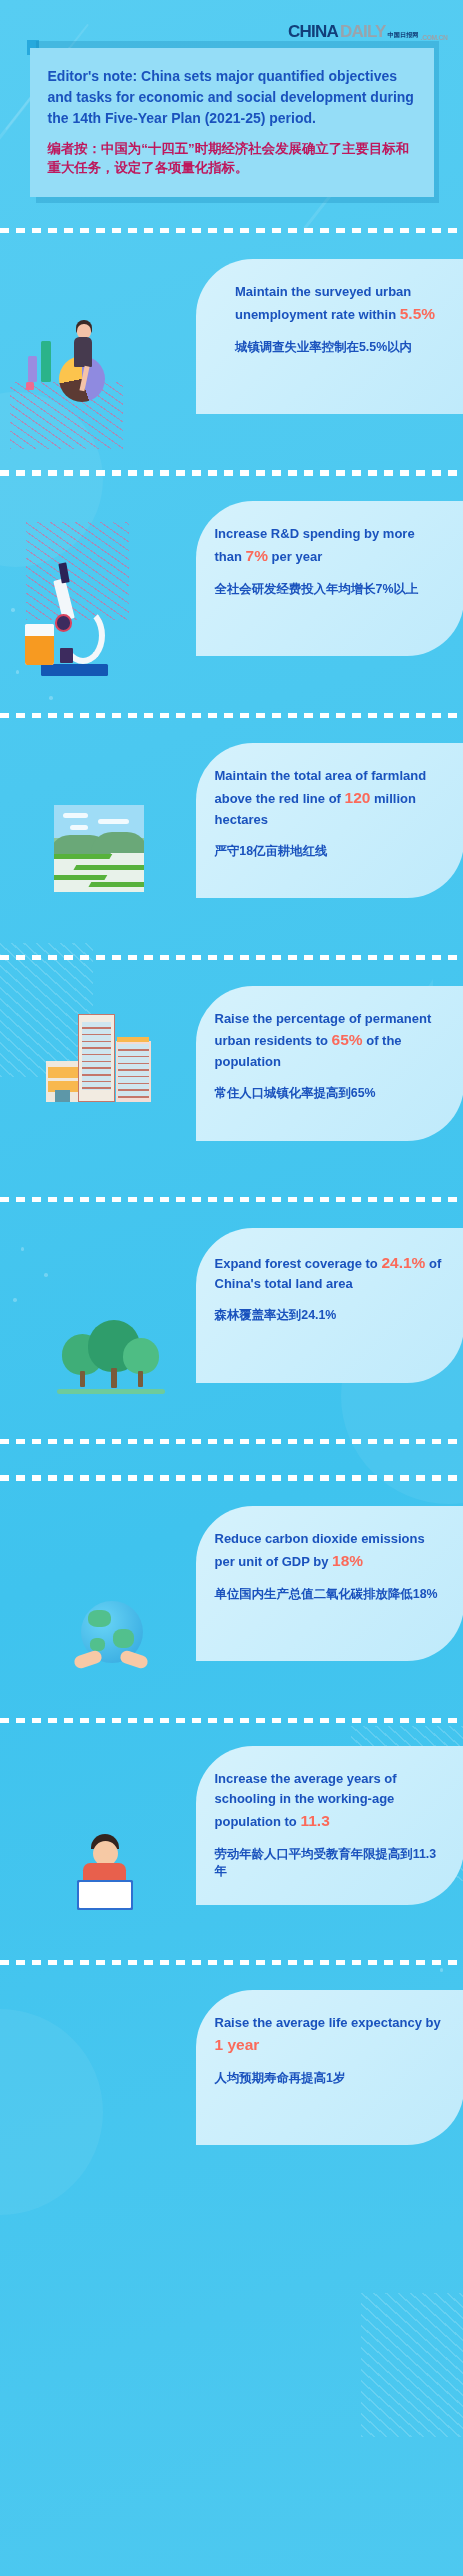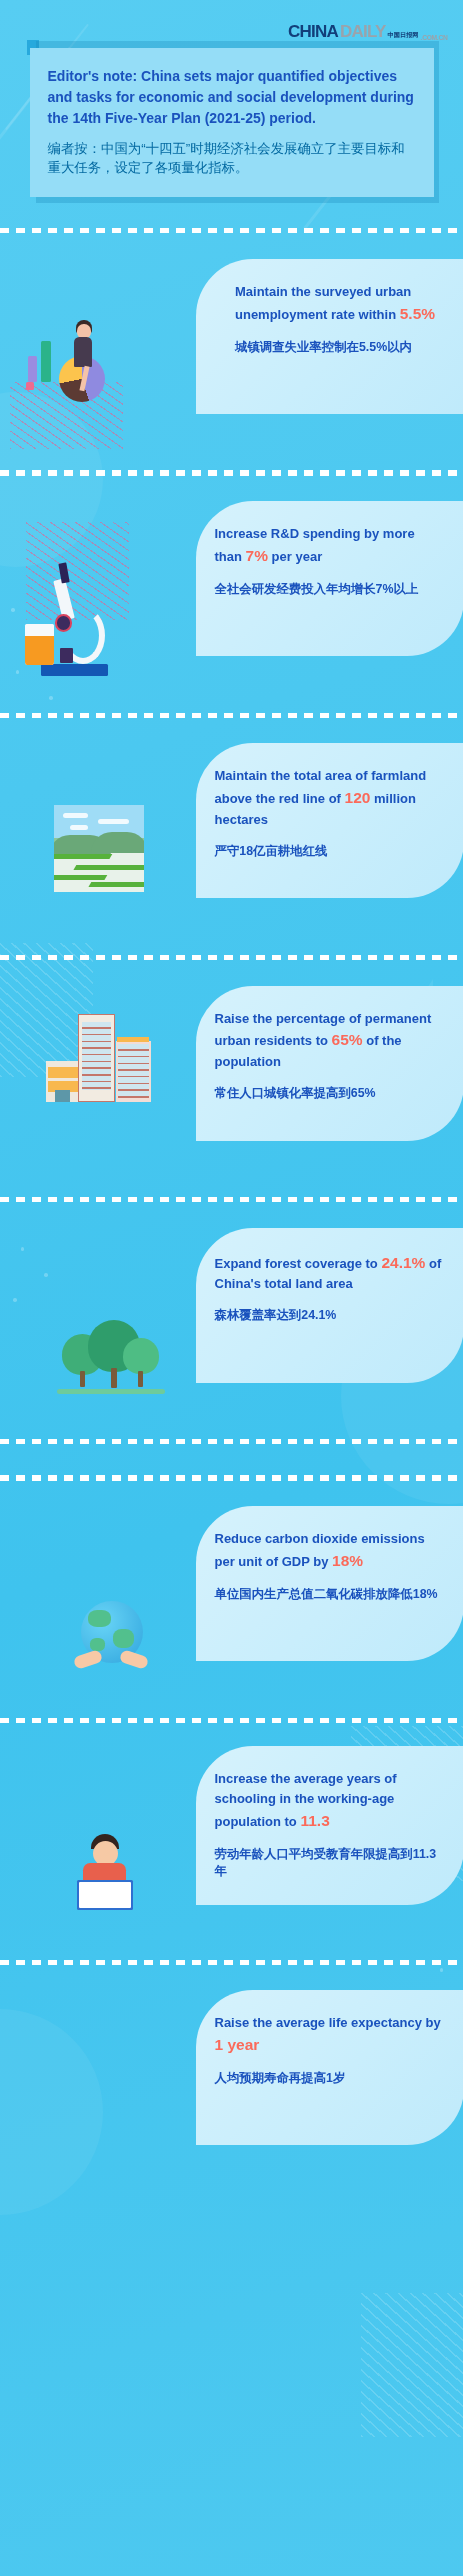--- a/index.html
+++ b/index.html
@@ -77,21 +77,21 @@
     position:absolute; left:6.2px; top:-7.2px; right:-5.2px; bottom:-6.2px;
     background:rgba(20,130,180,.28);
   }
   .note {
     position:relative; background:#95ddf7; padding:17.5px 17.5px 19.6px 17.5px;margin-top:48px;
   }
   .note p.en {
     color:#1a52bd; font-size:14px; line-height:1.50; font-weight:bold;
   }
   .note p.zh {
-    margin-top:10.3px; color:#0369a1; font-size:13.4px; line-height:1.45; font-weight:normal;
+    margin-top:10.3px; color:#be185d; font-size:13.4px; line-height:1.45; font-weight:bold;
   }
 
   
   .divider {
     position:relative; height:5.2px; margin:31px 0 0 0; width:100%;
     background:repeating-linear-gradient(to right,
       #ffffff 0 9.3px, rgba(255,255,255,0) 9.3px 16px);
   }
 
   

